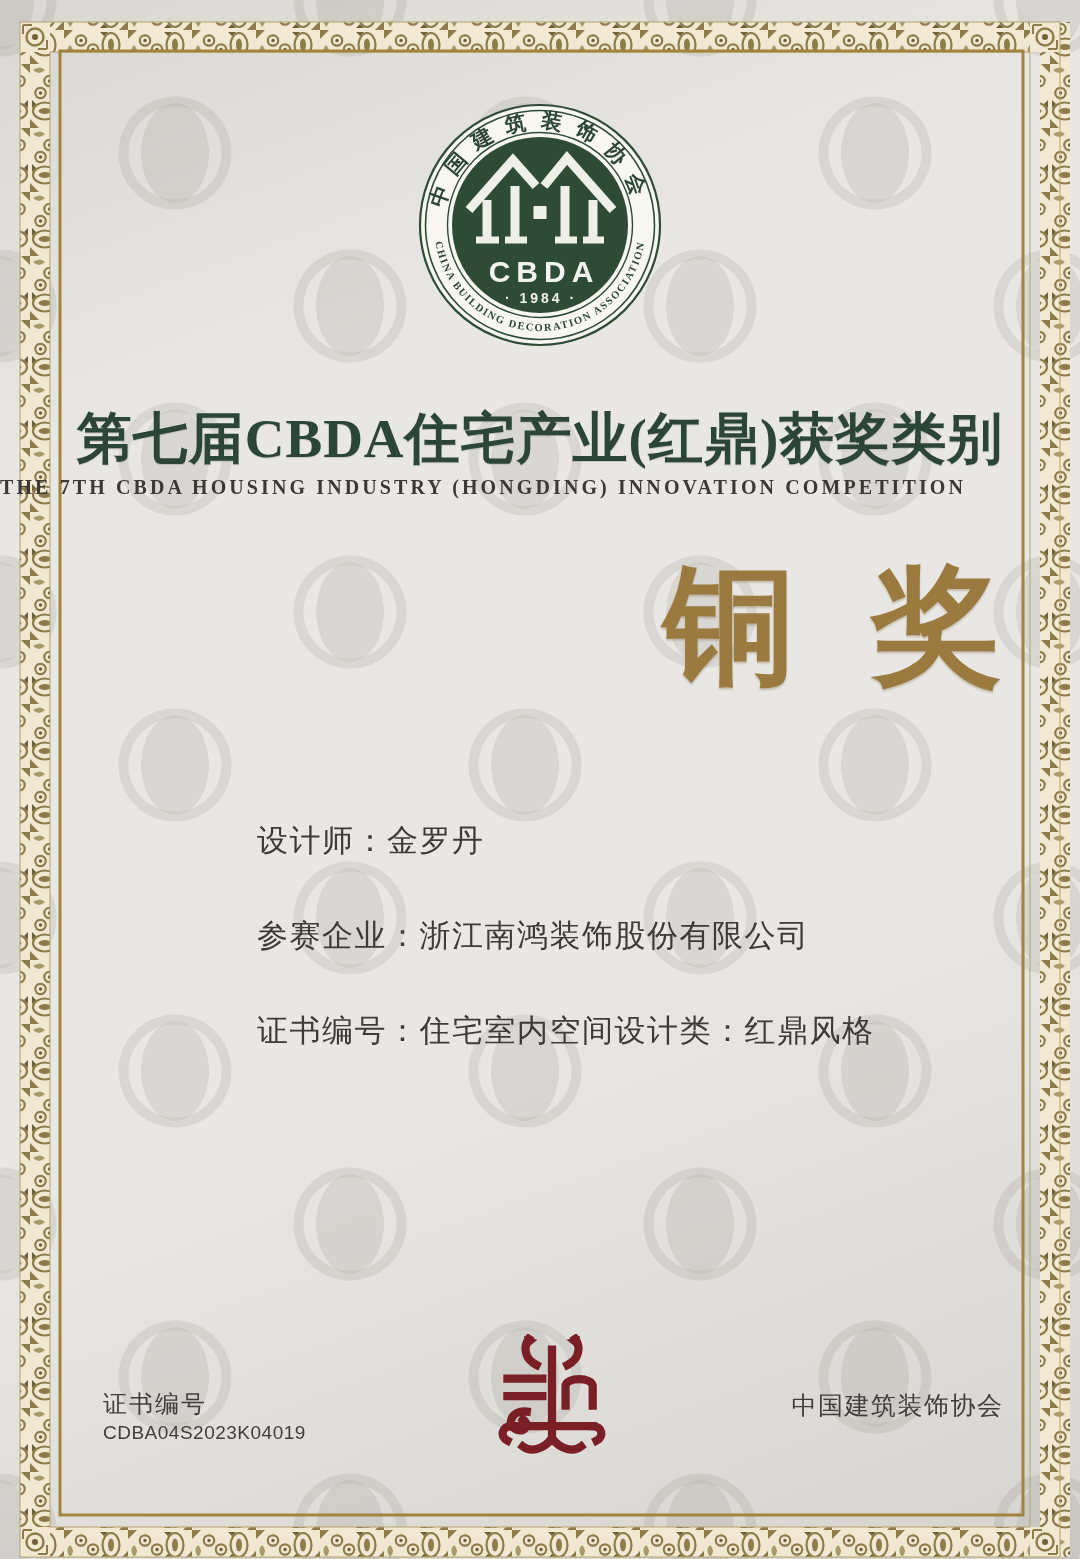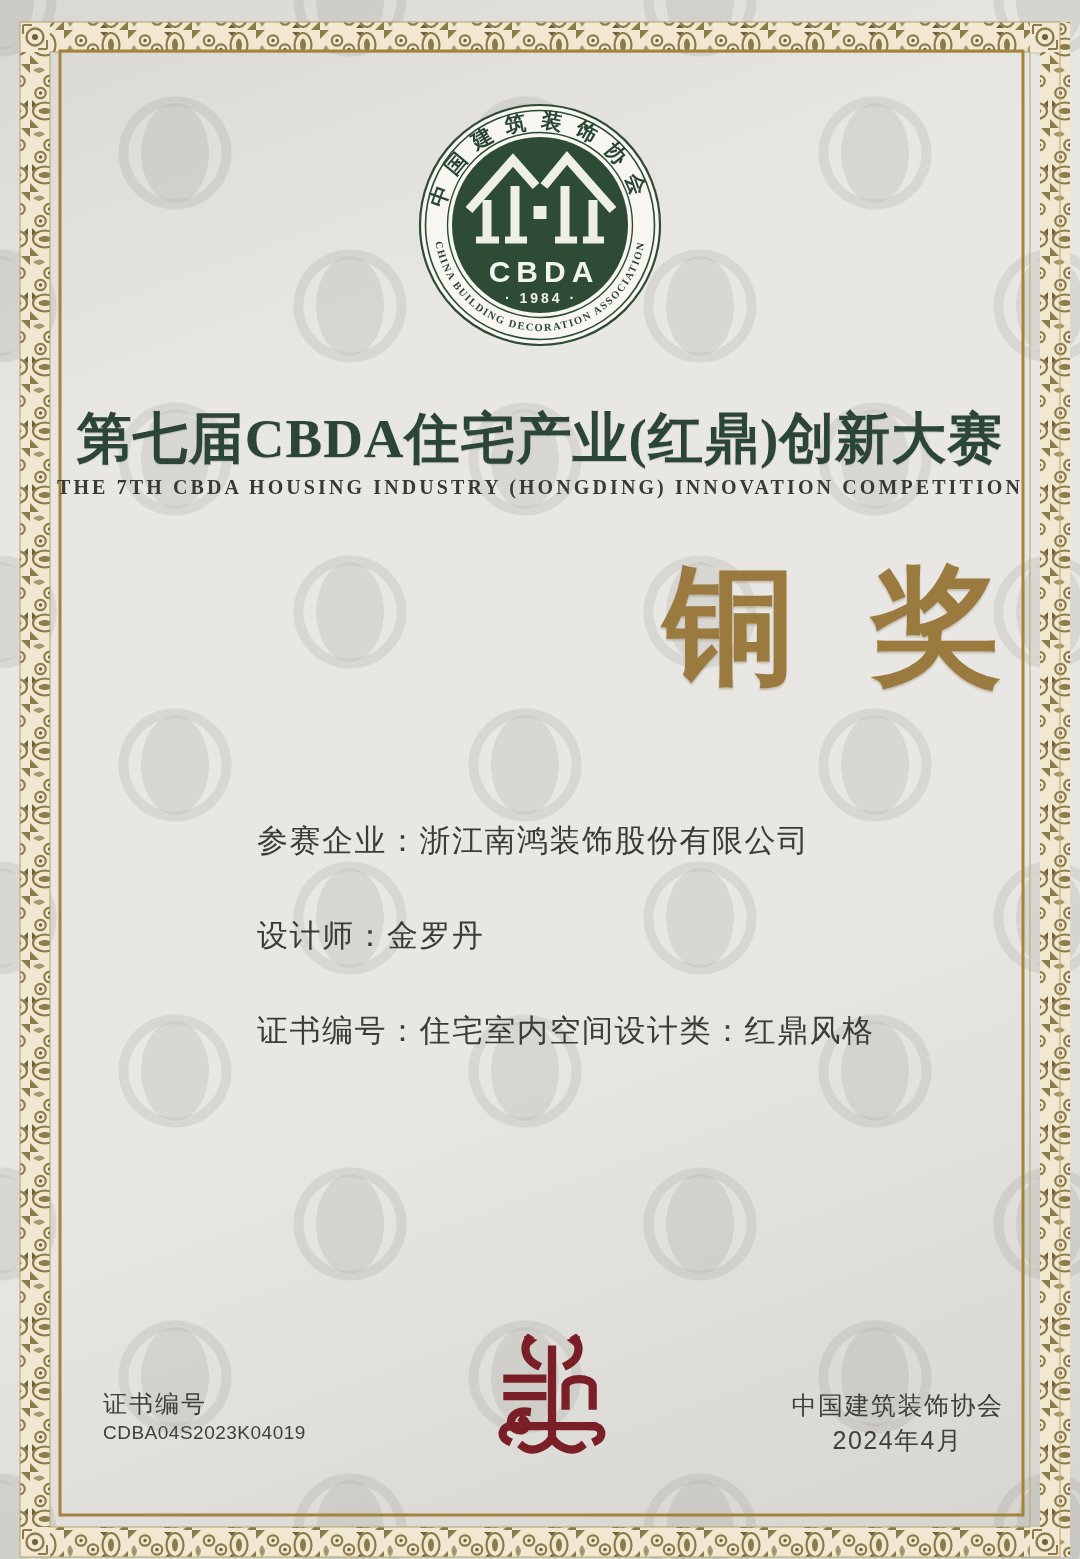--- a/index.html
+++ b/index.html
@@ -33,21 +33,21 @@
   .logo-en{font-family:"Liberation Serif",serif;font-weight:bold;font-size:10.5px;letter-spacing:1.6px;fill:var(--title-green,#2b4536);}
   .logo-acronym{font-family:"Liberation Sans",sans-serif;font-weight:bold;font-size:30px;letter-spacing:6px;fill:#f2f3ec;}
   .logo-year{font-family:"Liberation Sans",sans-serif;font-weight:bold;font-size:14px;letter-spacing:3px;fill:#f2f3ec;}
   .title-cn{
     left:0;top:402px;width:100%;text-align:center;
     font-family:"Liberation Serif",serif;font-weight:bold;
     font-size:55px;letter-spacing:1px;color:var(--title-green,#2b4536);
     text-shadow:0 1px 1px rgba(0,0,0,.15);
   }
   .title-en{
-    left:0;top:476px;width:100%;text-align:center;
+    left:0;top:476px;width:100%;text-align:left;
     font-family:"Liberation Serif",serif;font-weight:bold;
     font-size:20px;letter-spacing:3.1px;color:#3a3a35;
   }
   .award{
     left:0;top:552px;width:100%;text-align:right;
     font-family:"Liberation Serif",serif;font-weight:bold;
     font-size:130px;line-height:1.15;
     letter-spacing:.60em;text-indent:.60em;
     color:var(--bronze,#9a7a3e);
     text-shadow:0 2px 2px rgba(90,65,20,.25);
@@ -141,31 +141,31 @@
       <path class="house" d="M98,84 V138"></path>
       <path class="house" d="M148,84 V138"></path>
       <path class="house" d="M176,98 V138"></path>
       <path class="house-thin" d="M59,138 H82 M88,138 H110 M138,138 H160 M166,138 H187"></path>
       <rect x="116.5" y="104" width="13" height="13" fill="#eef0e8"></rect>
     </g>
     <text class="logo-acronym" x="127" y="180" text-anchor="middle">CBDA</text>
     <text class="logo-year" x="124" y="201" text-anchor="middle">· 1984 ·</text>
   </svg>
 
-  <div class="title-cn abs">第七届CBDA住宅产业(红鼎)创新大赛</div>
+  <div class="title-cn abs">第七届CBDA住宅产业(红鼎)获奖类别</div>
   <div class="title-en abs">THE 7TH CBDA HOUSING INDUSTRY (HONGDING) INNOVATION COMPETITION</div>
 
   <div class="award abs">铜奖</div>
 
   <div class="fields abs">
     <div class="field-row">
-      <span>参赛企业：</span><span>浙江南鸿装饰股份有限公司</span>
+      <span>设计师：</span><span>金罗丹</span>
     </div>
     <div class="field-row">
-      <span>设计师：</span><span>金罗丹</span>
+      <span>参赛企业：</span><span>浙江南鸿装饰股份有限公司</span>
     </div>
     <div class="field-row">
       <span>证书编号：</span><span>住宅室内空间设计类：红鼎风格</span>
     </div>
   </div>
 
   <svg class="seal abs" viewBox="0 0 140 130" xmlns="http://www.w3.org/2000/svg">
     <path class="seal-stroke" d="M70,16 V108"></path>
     <path class="seal-stroke" d="M46,5 C40,14 42,26 54,32"></path>
     <path class="seal-stroke" d="M94,5 C100,14 98,26 86,32"></path>
@@ -181,16 +181,15 @@
     <path class="seal-stroke" d="M70,108 C60,120 48,122 40,116"></path>
     <path class="seal-stroke" d="M70,108 C80,120 92,122 100,116"></path>
   </svg>
 
   <div class="footer-left abs">
     <div class="footer-label">证书编号</div>
     <div class="footer-number">CDBA04S2023K04019</div>
   </div>
   <div class="footer-right abs">
     <div class="footer-line">中国建筑装饰协会</div>
-    <div class="footer-line">2024年4月</div>
   </div>
 
 </div>
 
 </body></html>

